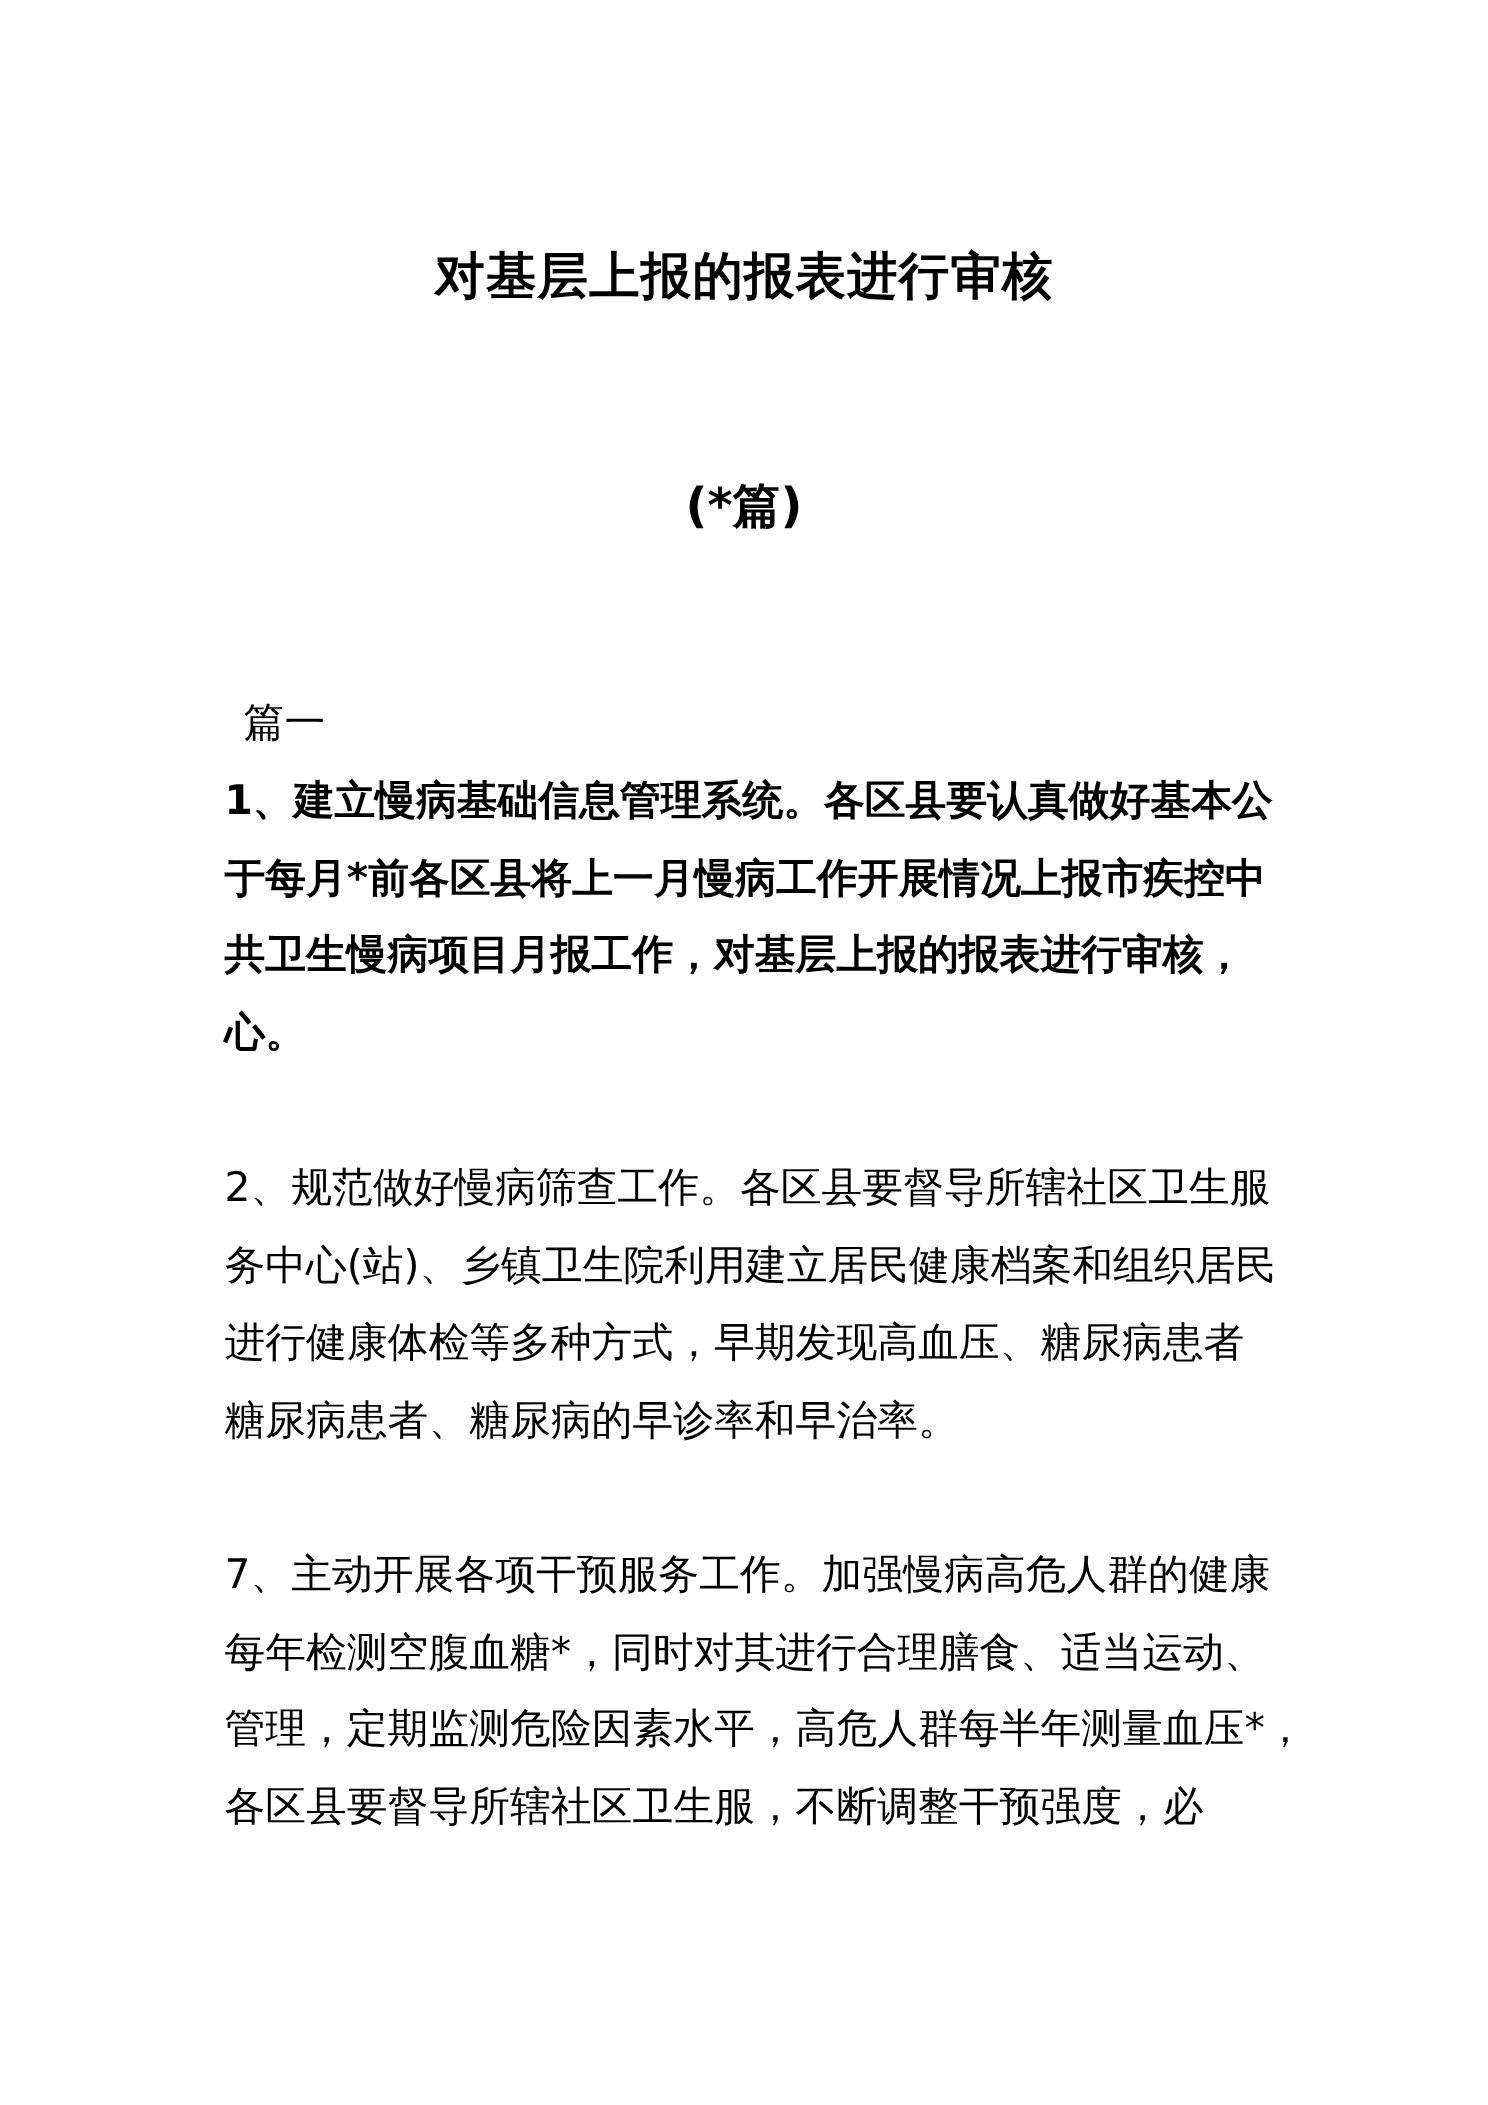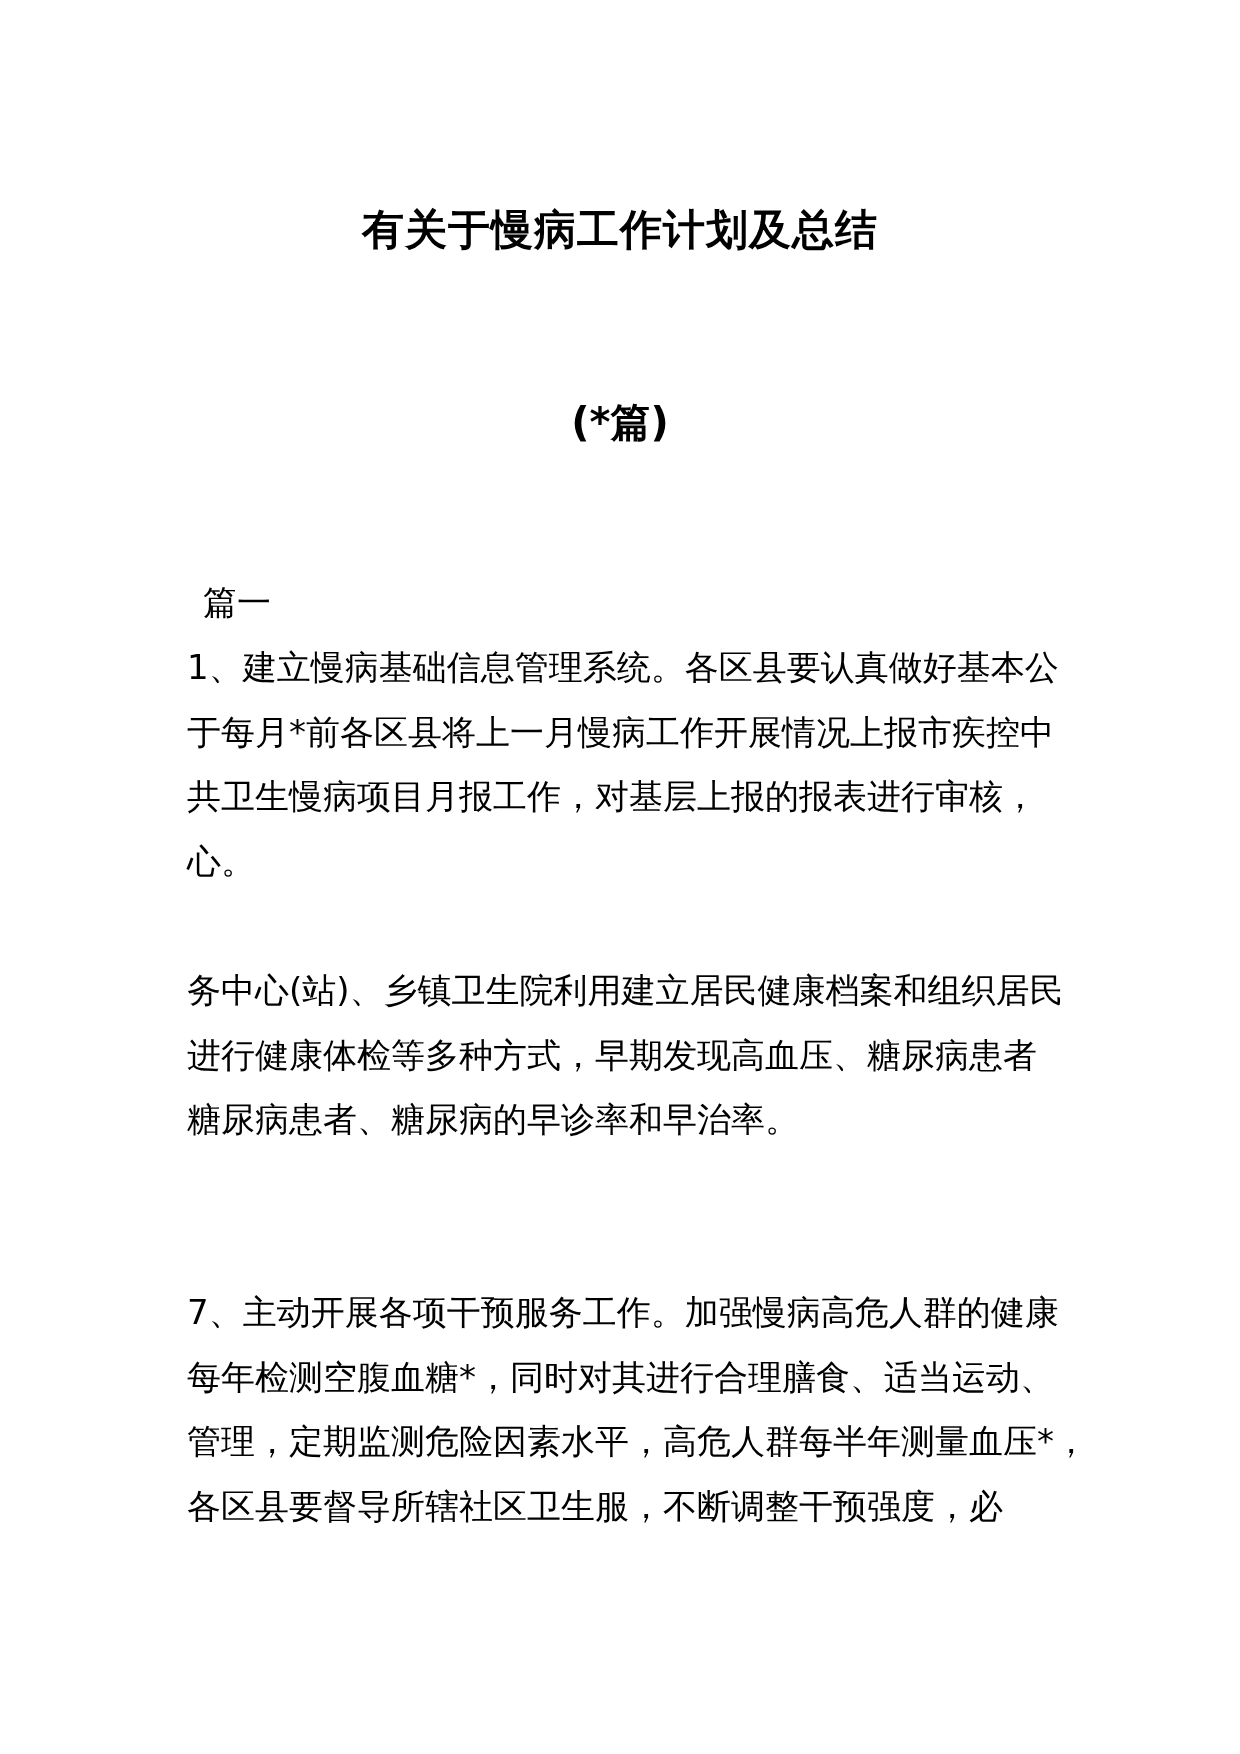--- a/index.html
+++ b/index.html
@@ -56,43 +56,44 @@
       left: 187px;
       width: 900px;
       font-size: 34px;
       line-height: 64.5px;
       white-space: nowrap;
     }
     .para .line {
       display: block;
       height: 64.5px;
     }
-    #p1 { top: 635px; }
+    #p1 { top: 635px; font-weight: bold; }
     #p2 { top: 958px; }
     #p3 { top: 1280px; }
   </style>
 </head>
 <body>
 
 <div class="page">
 
-  <div class="title">有关于慢病工作计划及总结</div>
+  <div class="title">对基层上报的报表进行审核</div>
 
   <div class="subtitle">(*篇)</div>
 
   <div class="section-label">篇一</div>
 
   <div class="para" id="p1">
     <span class="line">1、建立慢病基础信息管理系统。各区县要认真做好基本公</span>
     <span class="line">于每月*前各区县将上一月慢病工作开展情况上报市疾控中</span>
     <span class="line">共卫生慢病项目月报工作，对基层上报的报表进行审核，</span>
     <span class="line">心。</span>
   </div>
 
   <div class="para" id="p2">
+    <span class="line">2、规范做好慢病筛查工作。各区县要督导所辖社区卫生服</span>
     <span class="line">务中心(站)、乡镇卫生院利用建立居民健康档案和组织居民</span>
     <span class="line">进行健康体检等多种方式，早期发现高血压、糖尿病患者</span>
     <span class="line">糖尿病患者、糖尿病的早诊率和早治率。</span>
   </div>
 
   <div class="para" id="p3">
     <span class="line">7、主动开展各项干预服务工作。加强慢病高危人群的健康</span>
     <span class="line">每年检测空腹血糖*，同时对其进行合理膳食、适当运动、</span>
     <span class="line">管理，定期监测危险因素水平，高危人群每半年测量血压*，</span>
     <span class="line">各区县要督导所辖社区卫生服，不断调整干预强度，必</span>

